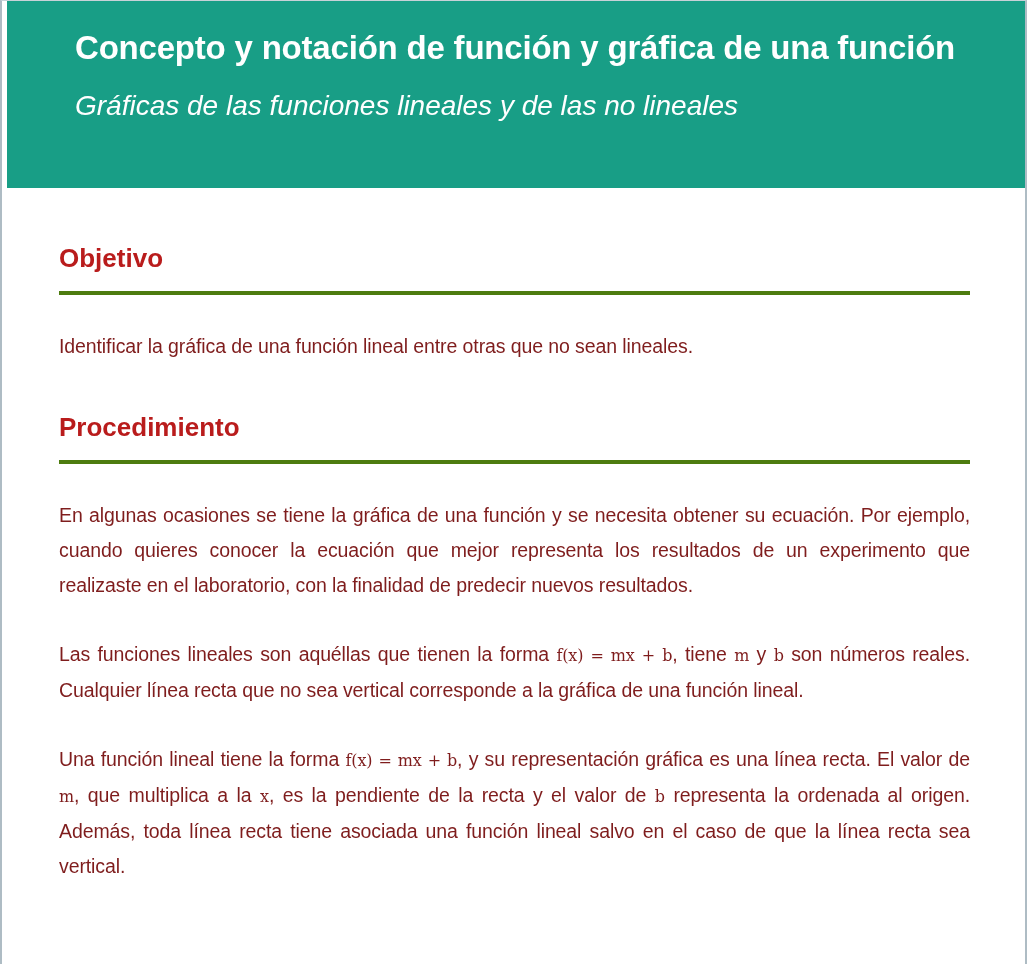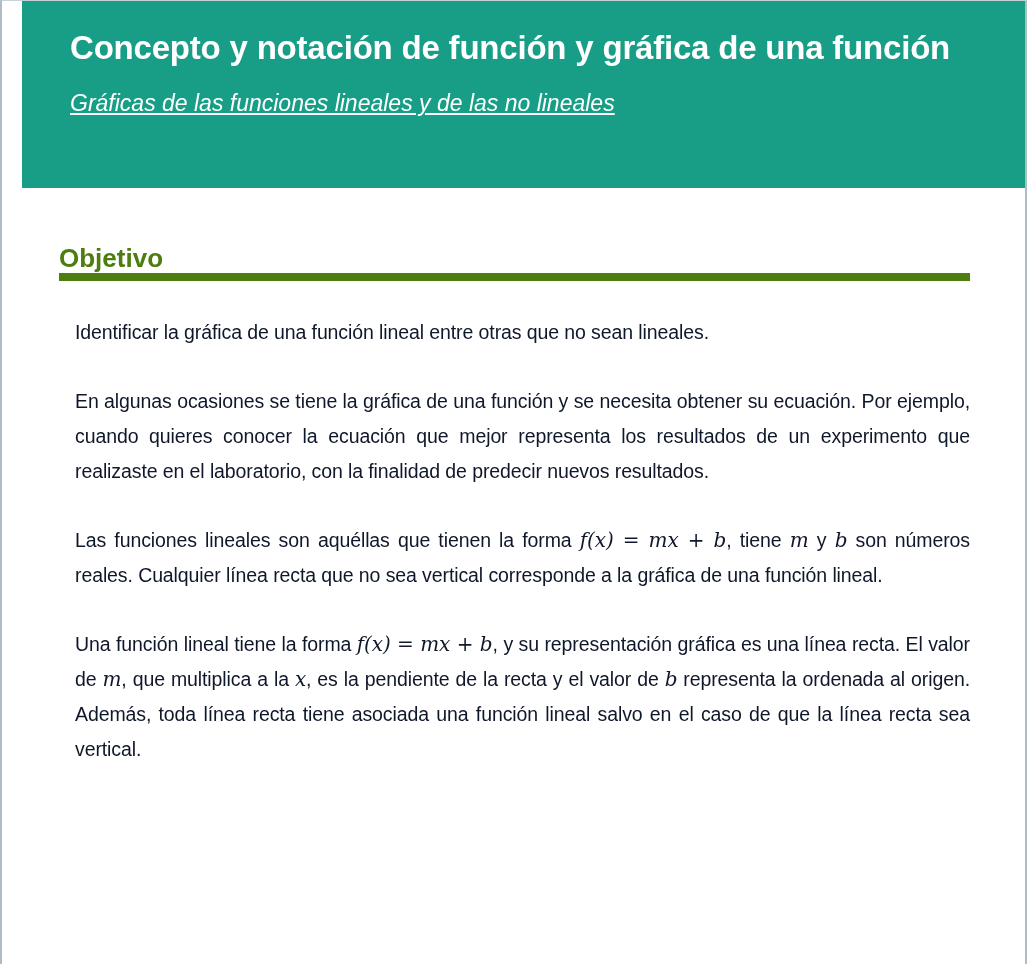--- a/index.html
+++ b/index.html
@@ -15,68 +15,66 @@
     height: 964px;
     background: #ffffff;
     border-left: 2px solid #aebcc4;
     border-right: 2px solid #aebcc4;
     border-top: 1px solid #c7d2d8;
     overflow: hidden;
   }
   
   .header {
     background: #189e86;
-    margin-left: 20px;
+    margin-left: 5px;
     height: 187px;
-    padding: 27px 57px 0 48px;
+    padding: 27px 57px 0 68px;
   }
   .page-title {
     margin: 0;
     color: #ffffff;
     font-size: 33px;
     line-height: 39px;
     font-weight: bold;
     letter-spacing: -0.2px;
   }
   .page-subtitle {
     margin: 23px 0 0 0;
     color: #ffffff;
-    font-size: 23px;
+    font-size: 28px;
     font-style: italic;
     font-weight: normal;
-    text-decoration: underline;
   }
   
   .content {
     padding: 0 55px 0 57px;
   }
   .section-heading {
     margin: 50px 0 0 0;
-    color: #4d7c0f;
+    color: #b91c1c;
     font-size: 26px;
     line-height: 26px;
     font-weight: bold;
-    padding-bottom: 2px;
-    border-bottom: 8px solid #4d7c0f;
+    padding-bottom: 20px;
+    border-bottom: 4px solid #4d7c0f;
   }
   .section:first-child .section-heading {
     margin-top: 57px;
   }
   .body-text {
-    margin: 34px 0 0 16px;
-    color: #0f172a;
+    margin: 34px 0 0 0;
+    color: #7f1d1d;
     font-size: 19.5px;
     line-height: 35px;
     text-align: justify;
     letter-spacing: -0.1px;
   }
   .math {
     font-family: "DejaVu Serif", serif;
-    font-style: italic;
-    font-size: 20px;
+    font-size: 16px;
     white-space: nowrap;
   }
 </style>
 </head>
 <body>
 
 <div class="page">
 
   <header class="header">
     <h1 class="page-title">Concepto y notación de función y gráfica de una función</h1>
@@ -84,20 +82,21 @@
   </header>
 
   <main class="content">
 
     <section class="section">
       <h2 class="section-heading">Objetivo</h2>
       <p class="body-text"><span>Identificar la gráfica de una función lineal entre otras que no sean lineales.</span></p>
     </section>
 
     <section class="section">
+      <h2 class="section-heading">Procedimiento</h2>
       <p class="body-text"><span>En algunas ocasiones se tiene la gráfica de una función y se necesita obtener su ecuación. Por ejemplo, cuando quieres conocer la ecuación que mejor representa los resultados de un experimento que realizaste en el laboratorio, con la finalidad de predecir nuevos resultados.</span></p>
       <p class="body-text"><span>Las funciones lineales son aquéllas que tienen la forma </span><span class="math">f(x) = mx + b</span><span>, tiene </span><span class="math">m</span><span> y </span><span class="math">b</span><span> son números reales. Cualquier línea recta que no sea vertical corresponde a la gráfica de una función lineal.</span></p>
     </section>
 
     <section class="section">
       <p class="body-text"><span>Una función lineal tiene la forma </span><span class="math">f(x) = mx + b</span><span>, y su representación gráfica es una línea recta. El valor de </span><span class="math">m</span><span>, que multiplica a la </span><span class="math">x</span><span>, es la pendiente de la recta y el valor de </span><span class="math">b</span><span> representa la ordenada al origen. Además, toda línea recta tiene asociada una función lineal salvo en el caso de que la línea recta sea vertical.</span></p>
     </section>
 
   </main>
 </div>

